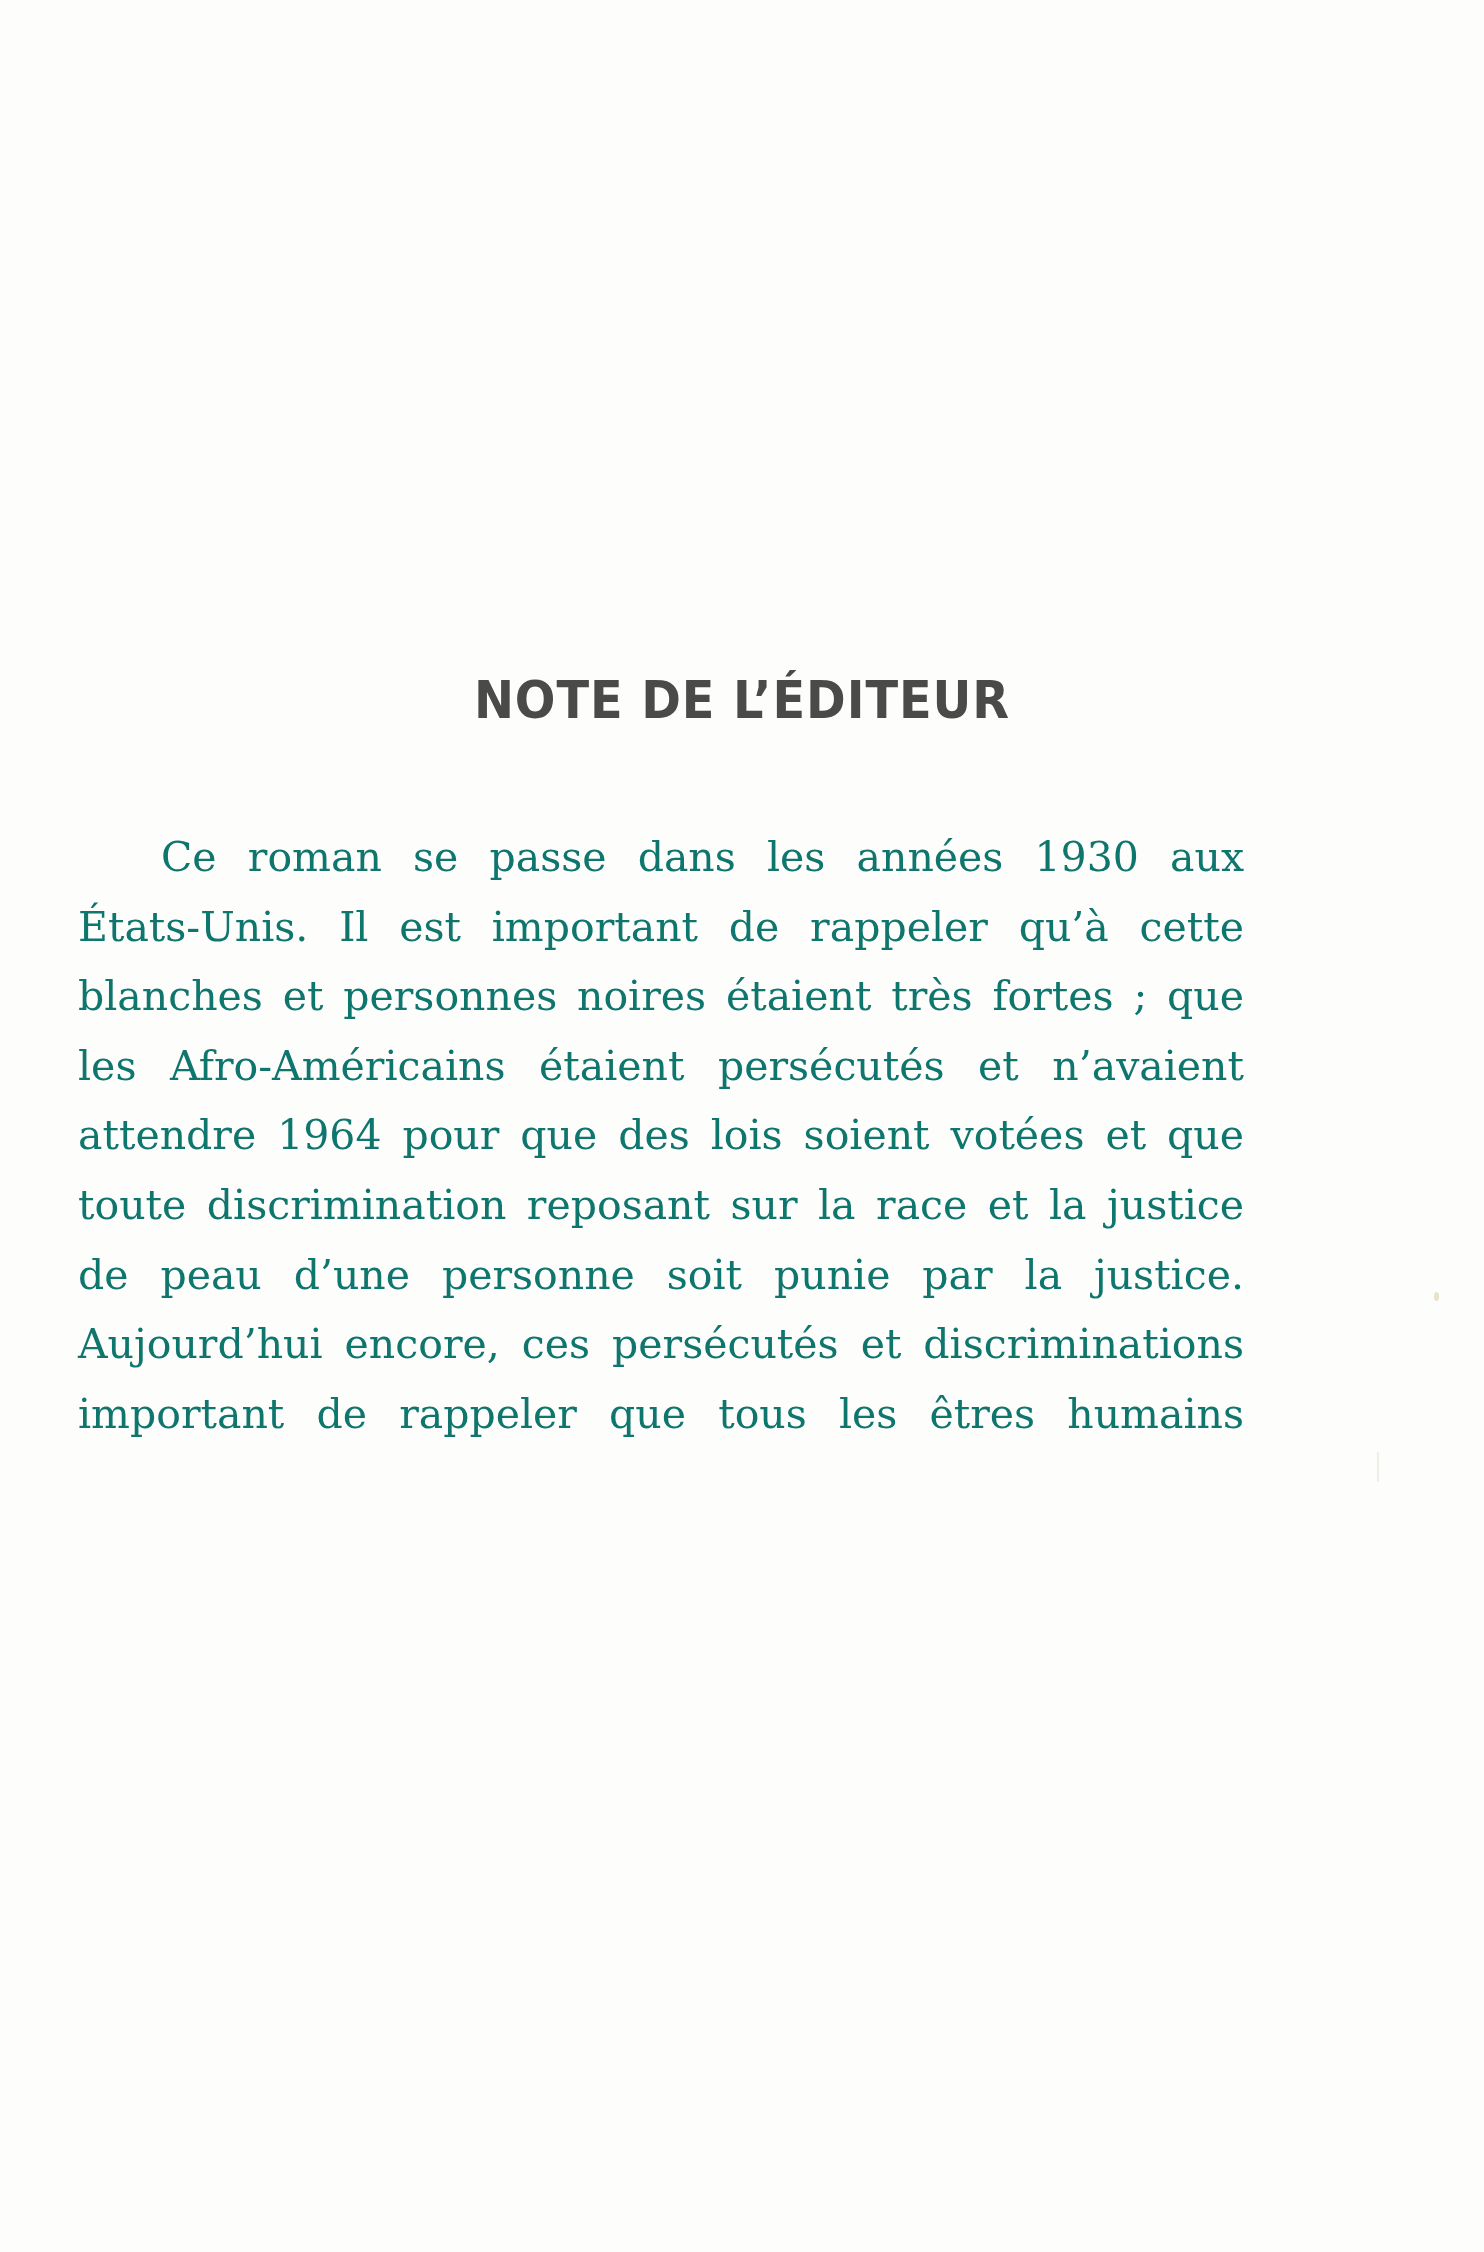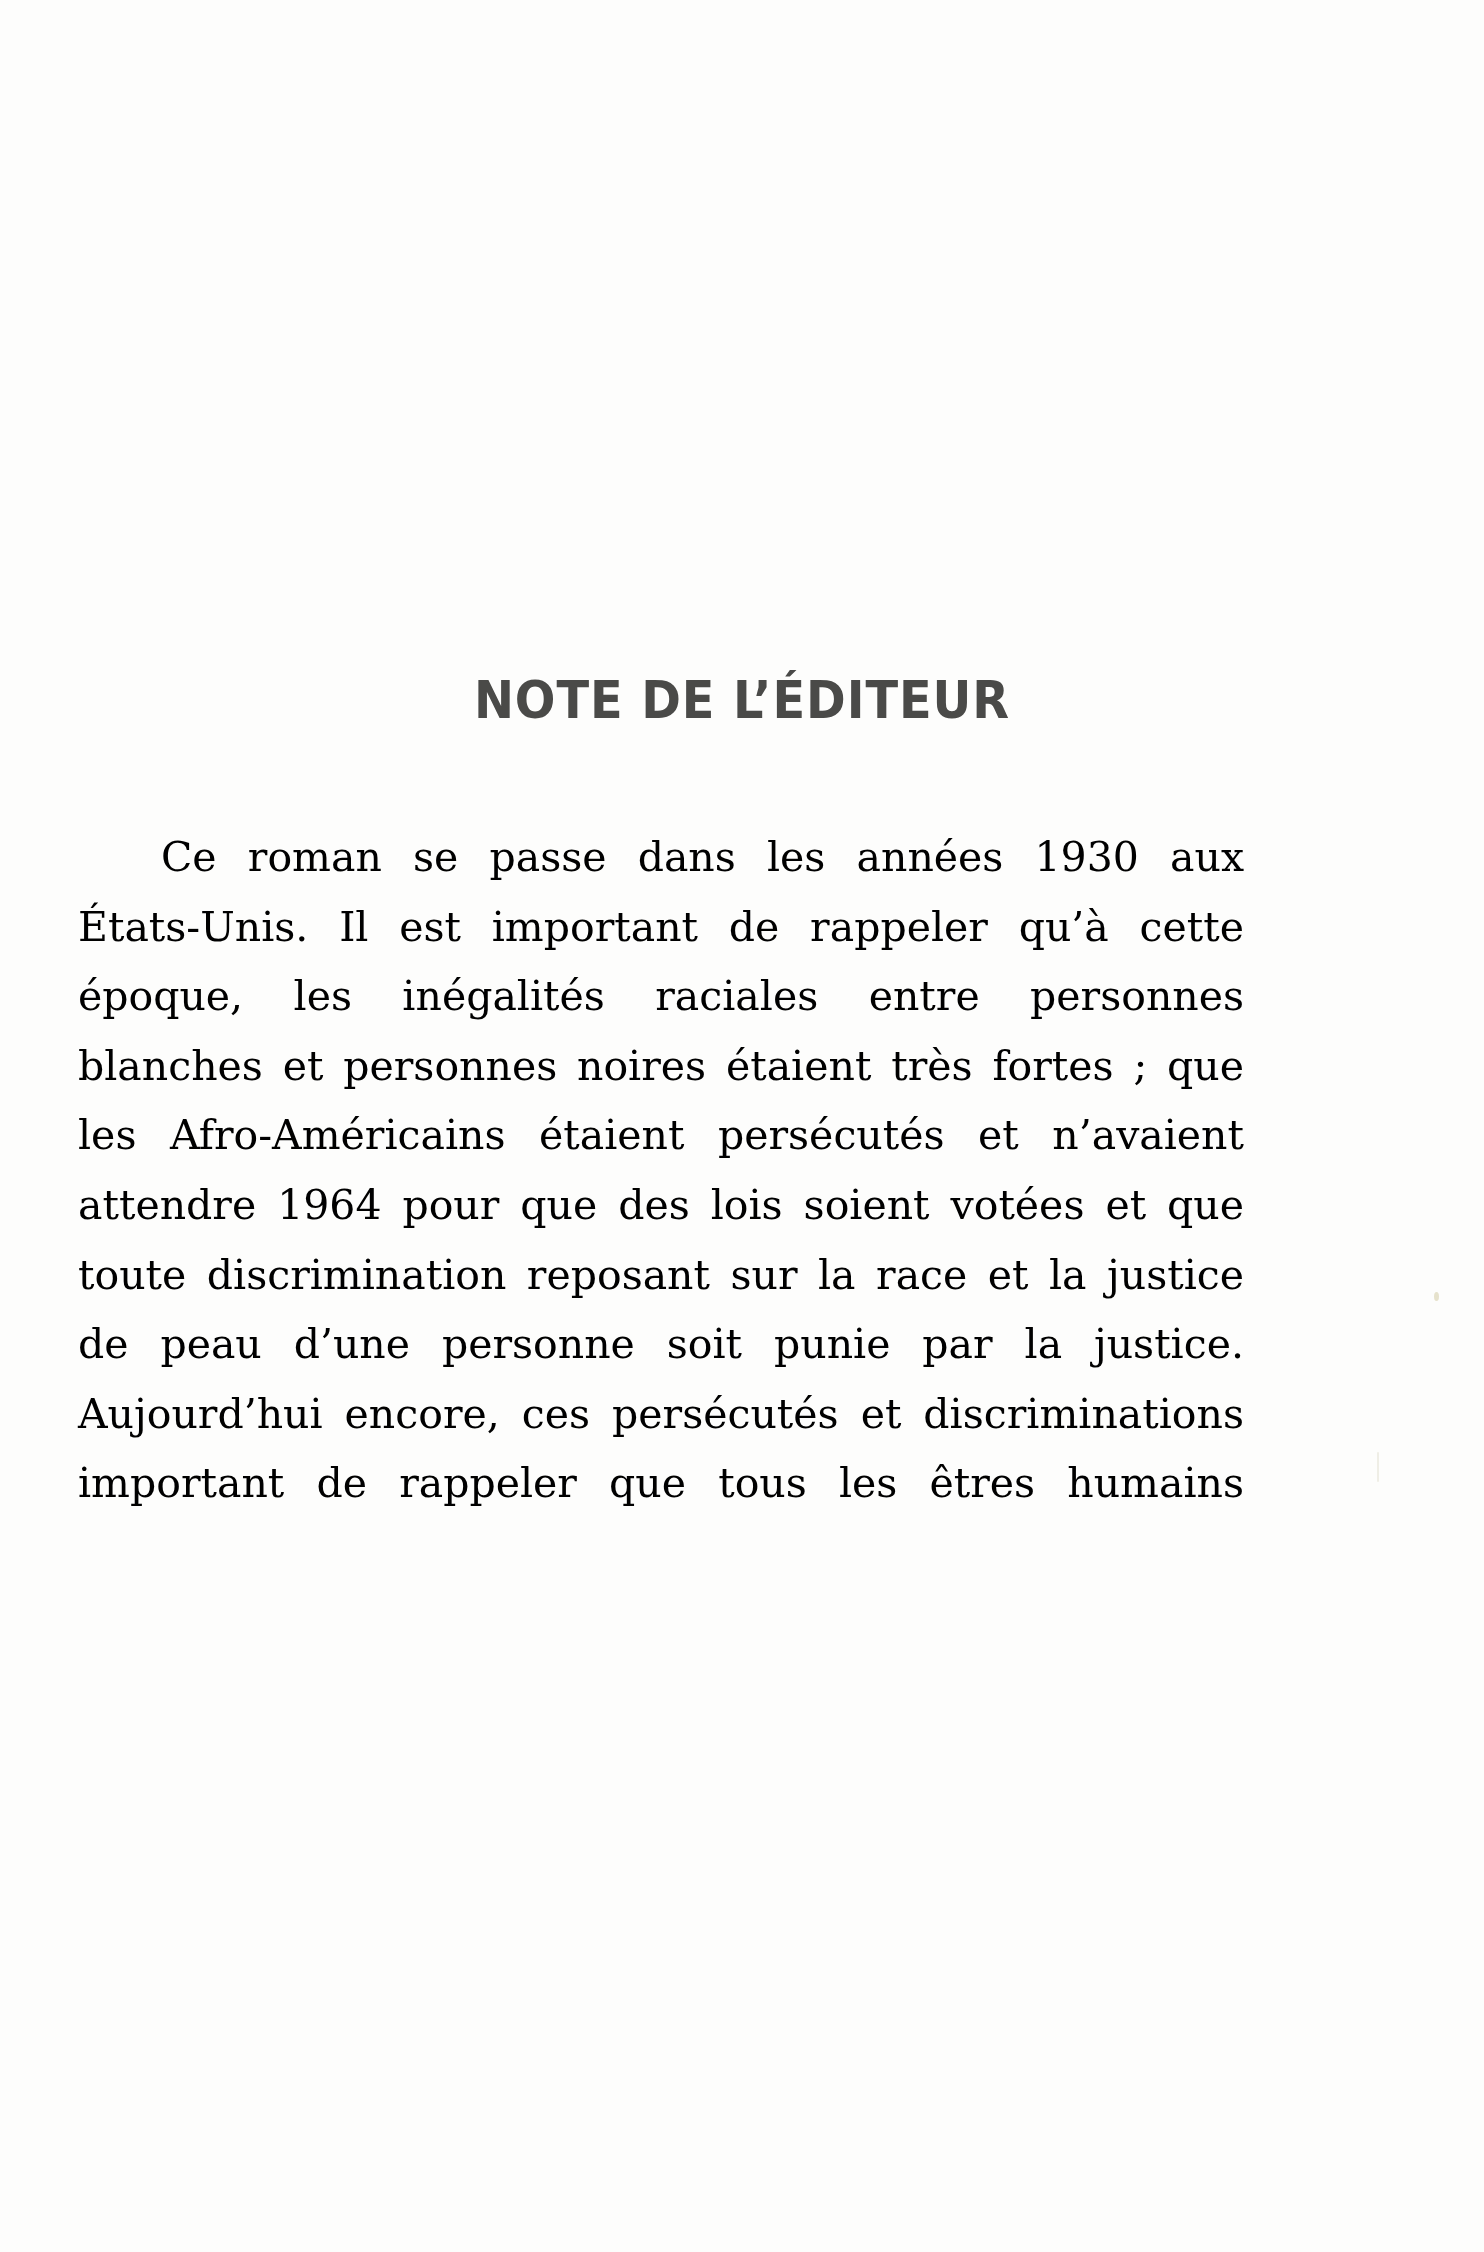--- a/index.html
+++ b/index.html
@@ -37,21 +37,21 @@
     }
     .body-text {
       position: absolute;
       top: 823px;
       left: 78px;
       width: 1166px;
       margin: 0;
       font-family: "DejaVu Serif", serif;
       font-size: 41px;
       line-height: 69.6px;
-      color: #000000;
+      color: #0f766e;
     }
     .line {
       display: block;
       white-space: nowrap;
       text-align: justify;
       text-align-last: justify;
       height: 69.6px;
     }
     .line.last {
       text-align-last: left;
@@ -67,21 +67,20 @@
   </style>
 </head>
 <body>
 
 <div class="page">
   <h1 class="heading">NOTE DE L’ÉDITEUR</h1>
 
   <div class="body-text">
     <span class="line indent">Ce roman se passe dans les années 1930 aux</span>
     <span class="line">États-Unis. Il est important de rappeler qu’à cette</span>
-    <span class="line">époque, les inégalités raciales entre personnes</span>
     <span class="line">blanches et personnes noires étaient très fortes ; que</span>
     <span class="line">les Afro-Américains étaient persécutés et n’avaient</span>
     <span class="line">attendre 1964 pour que des lois soient votées et que</span>
     <span class="line">toute discrimination reposant sur la race et la justice</span>
     <span class="line">de peau d’une personne soit punie par la justice.</span>
     <span class="line">Aujourd’hui encore, ces persécutés et discriminations</span>
     <span class="line">important de rappeler que tous les êtres humains</span>
   </div>
 
   <div class="speck" style="left:1434px; top:1292px; width:5px; height:9px;"></div>

